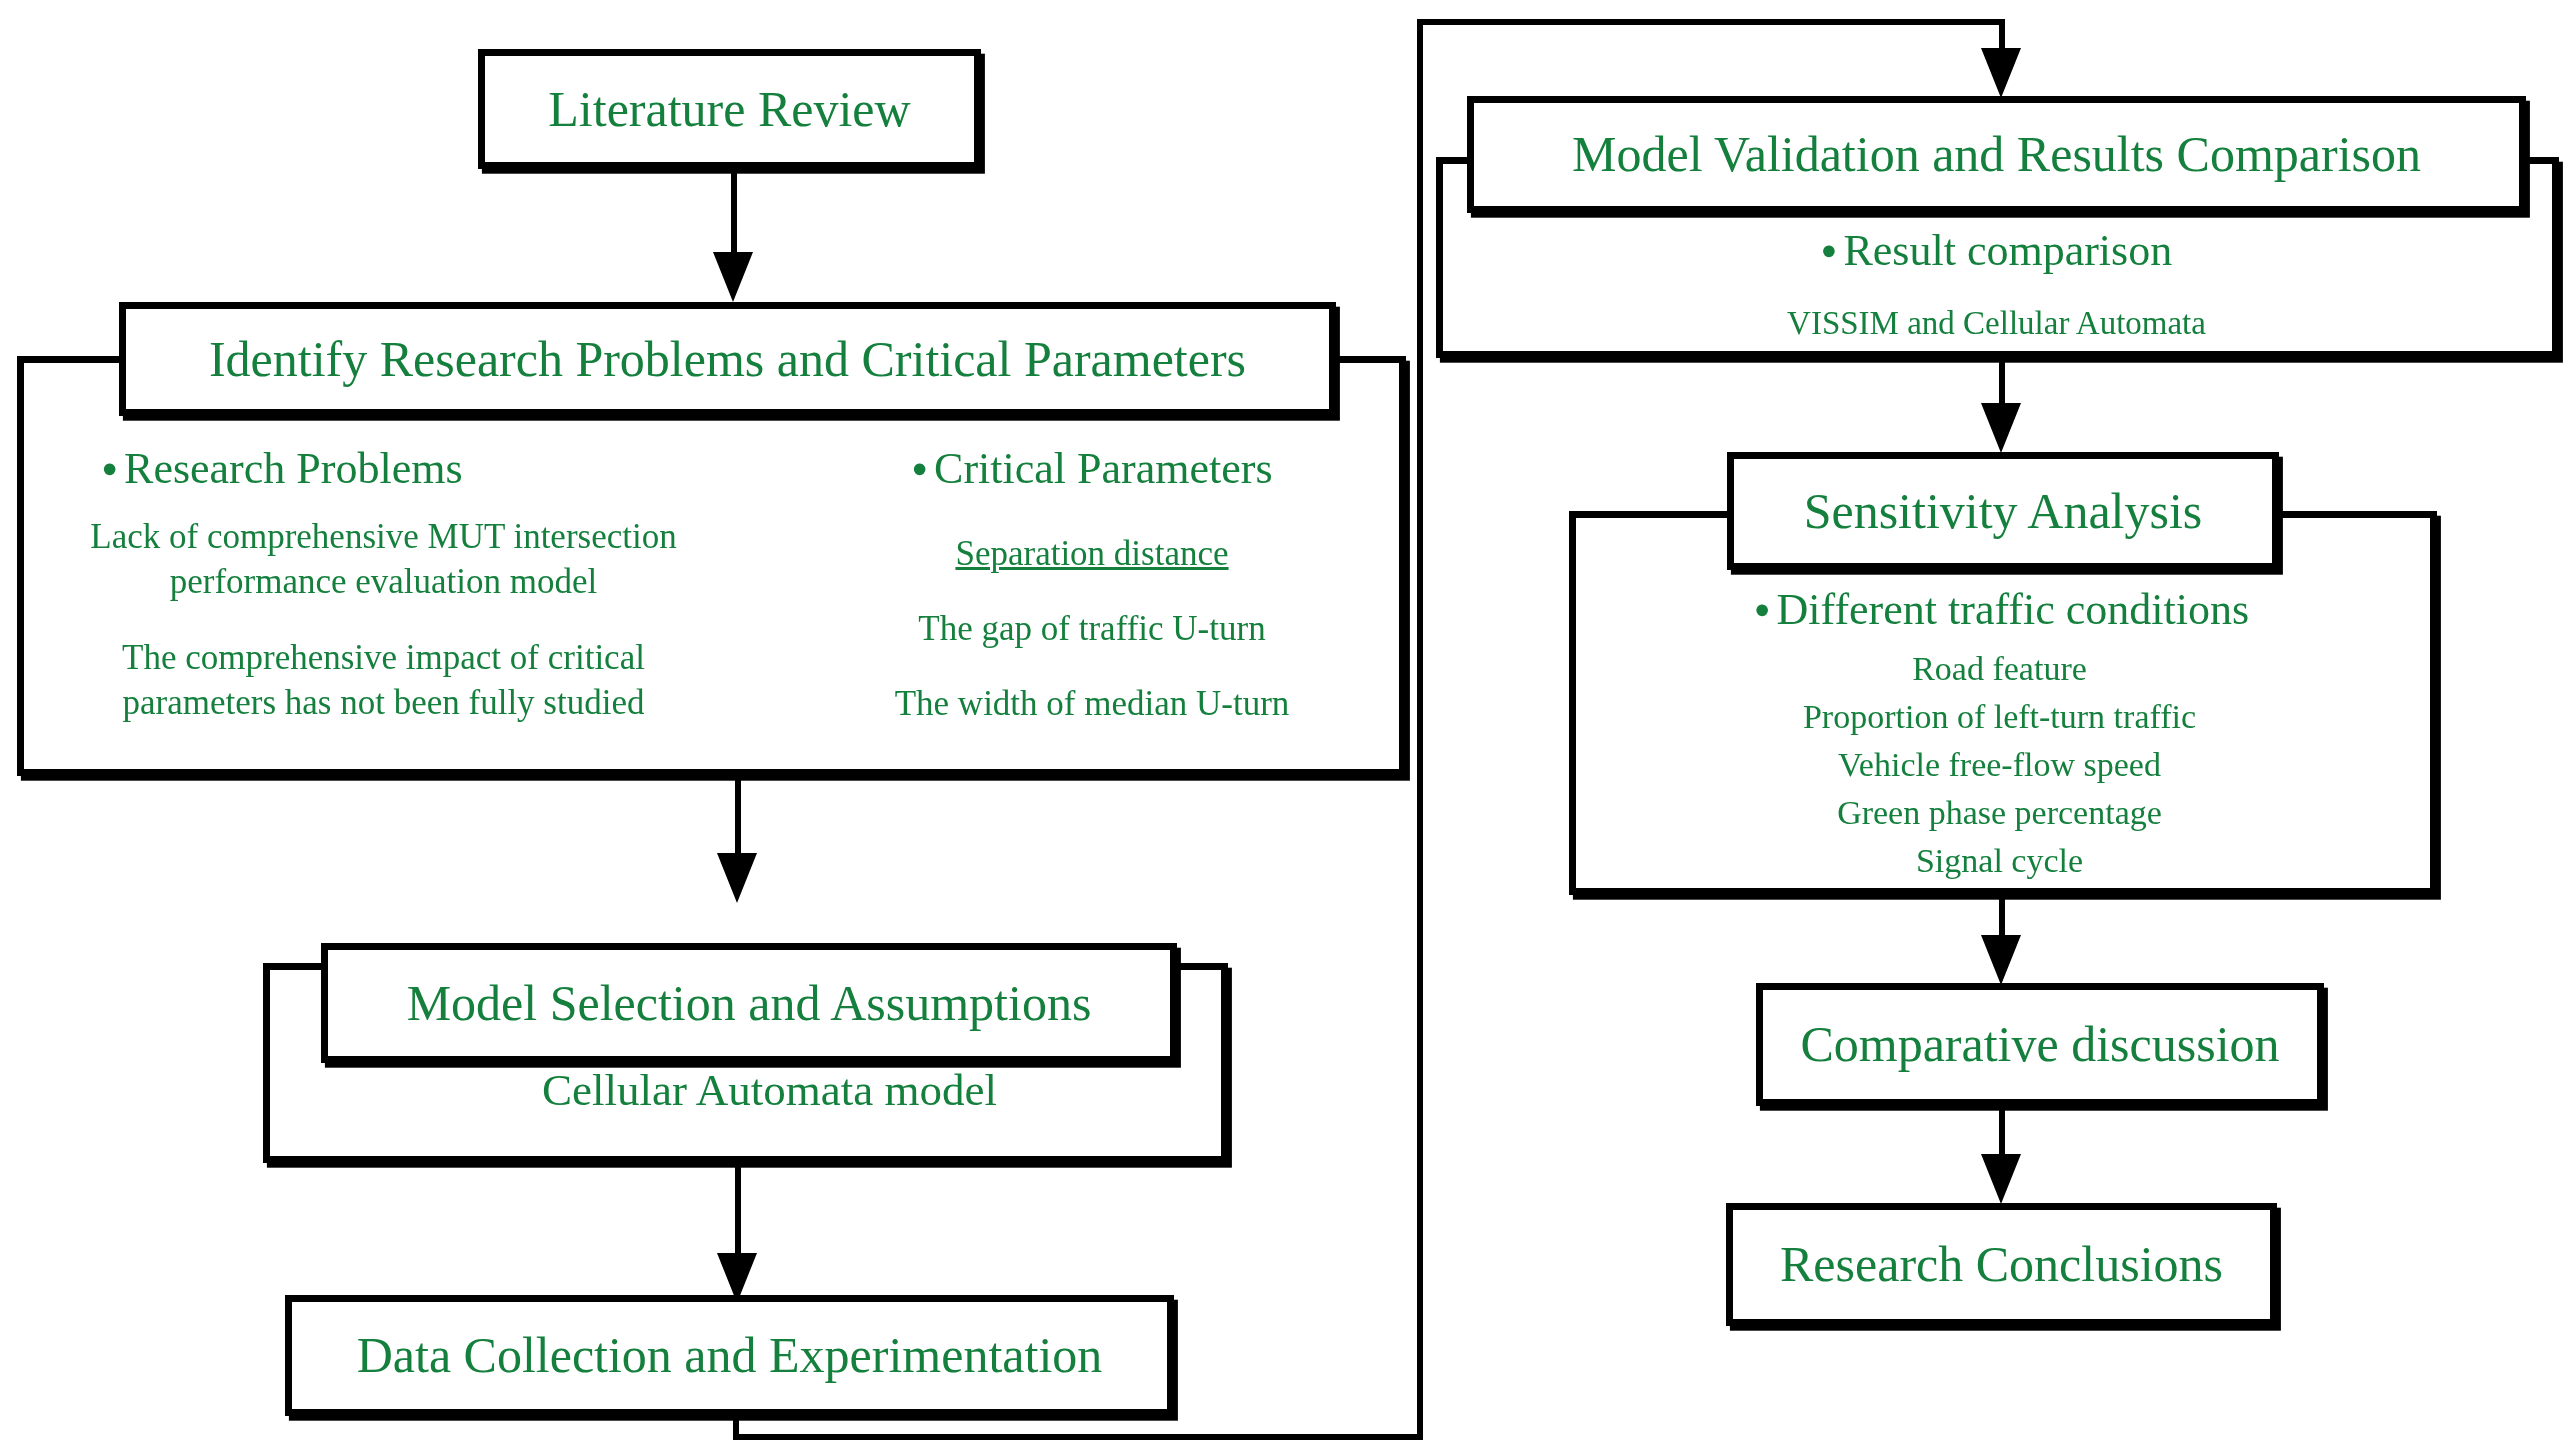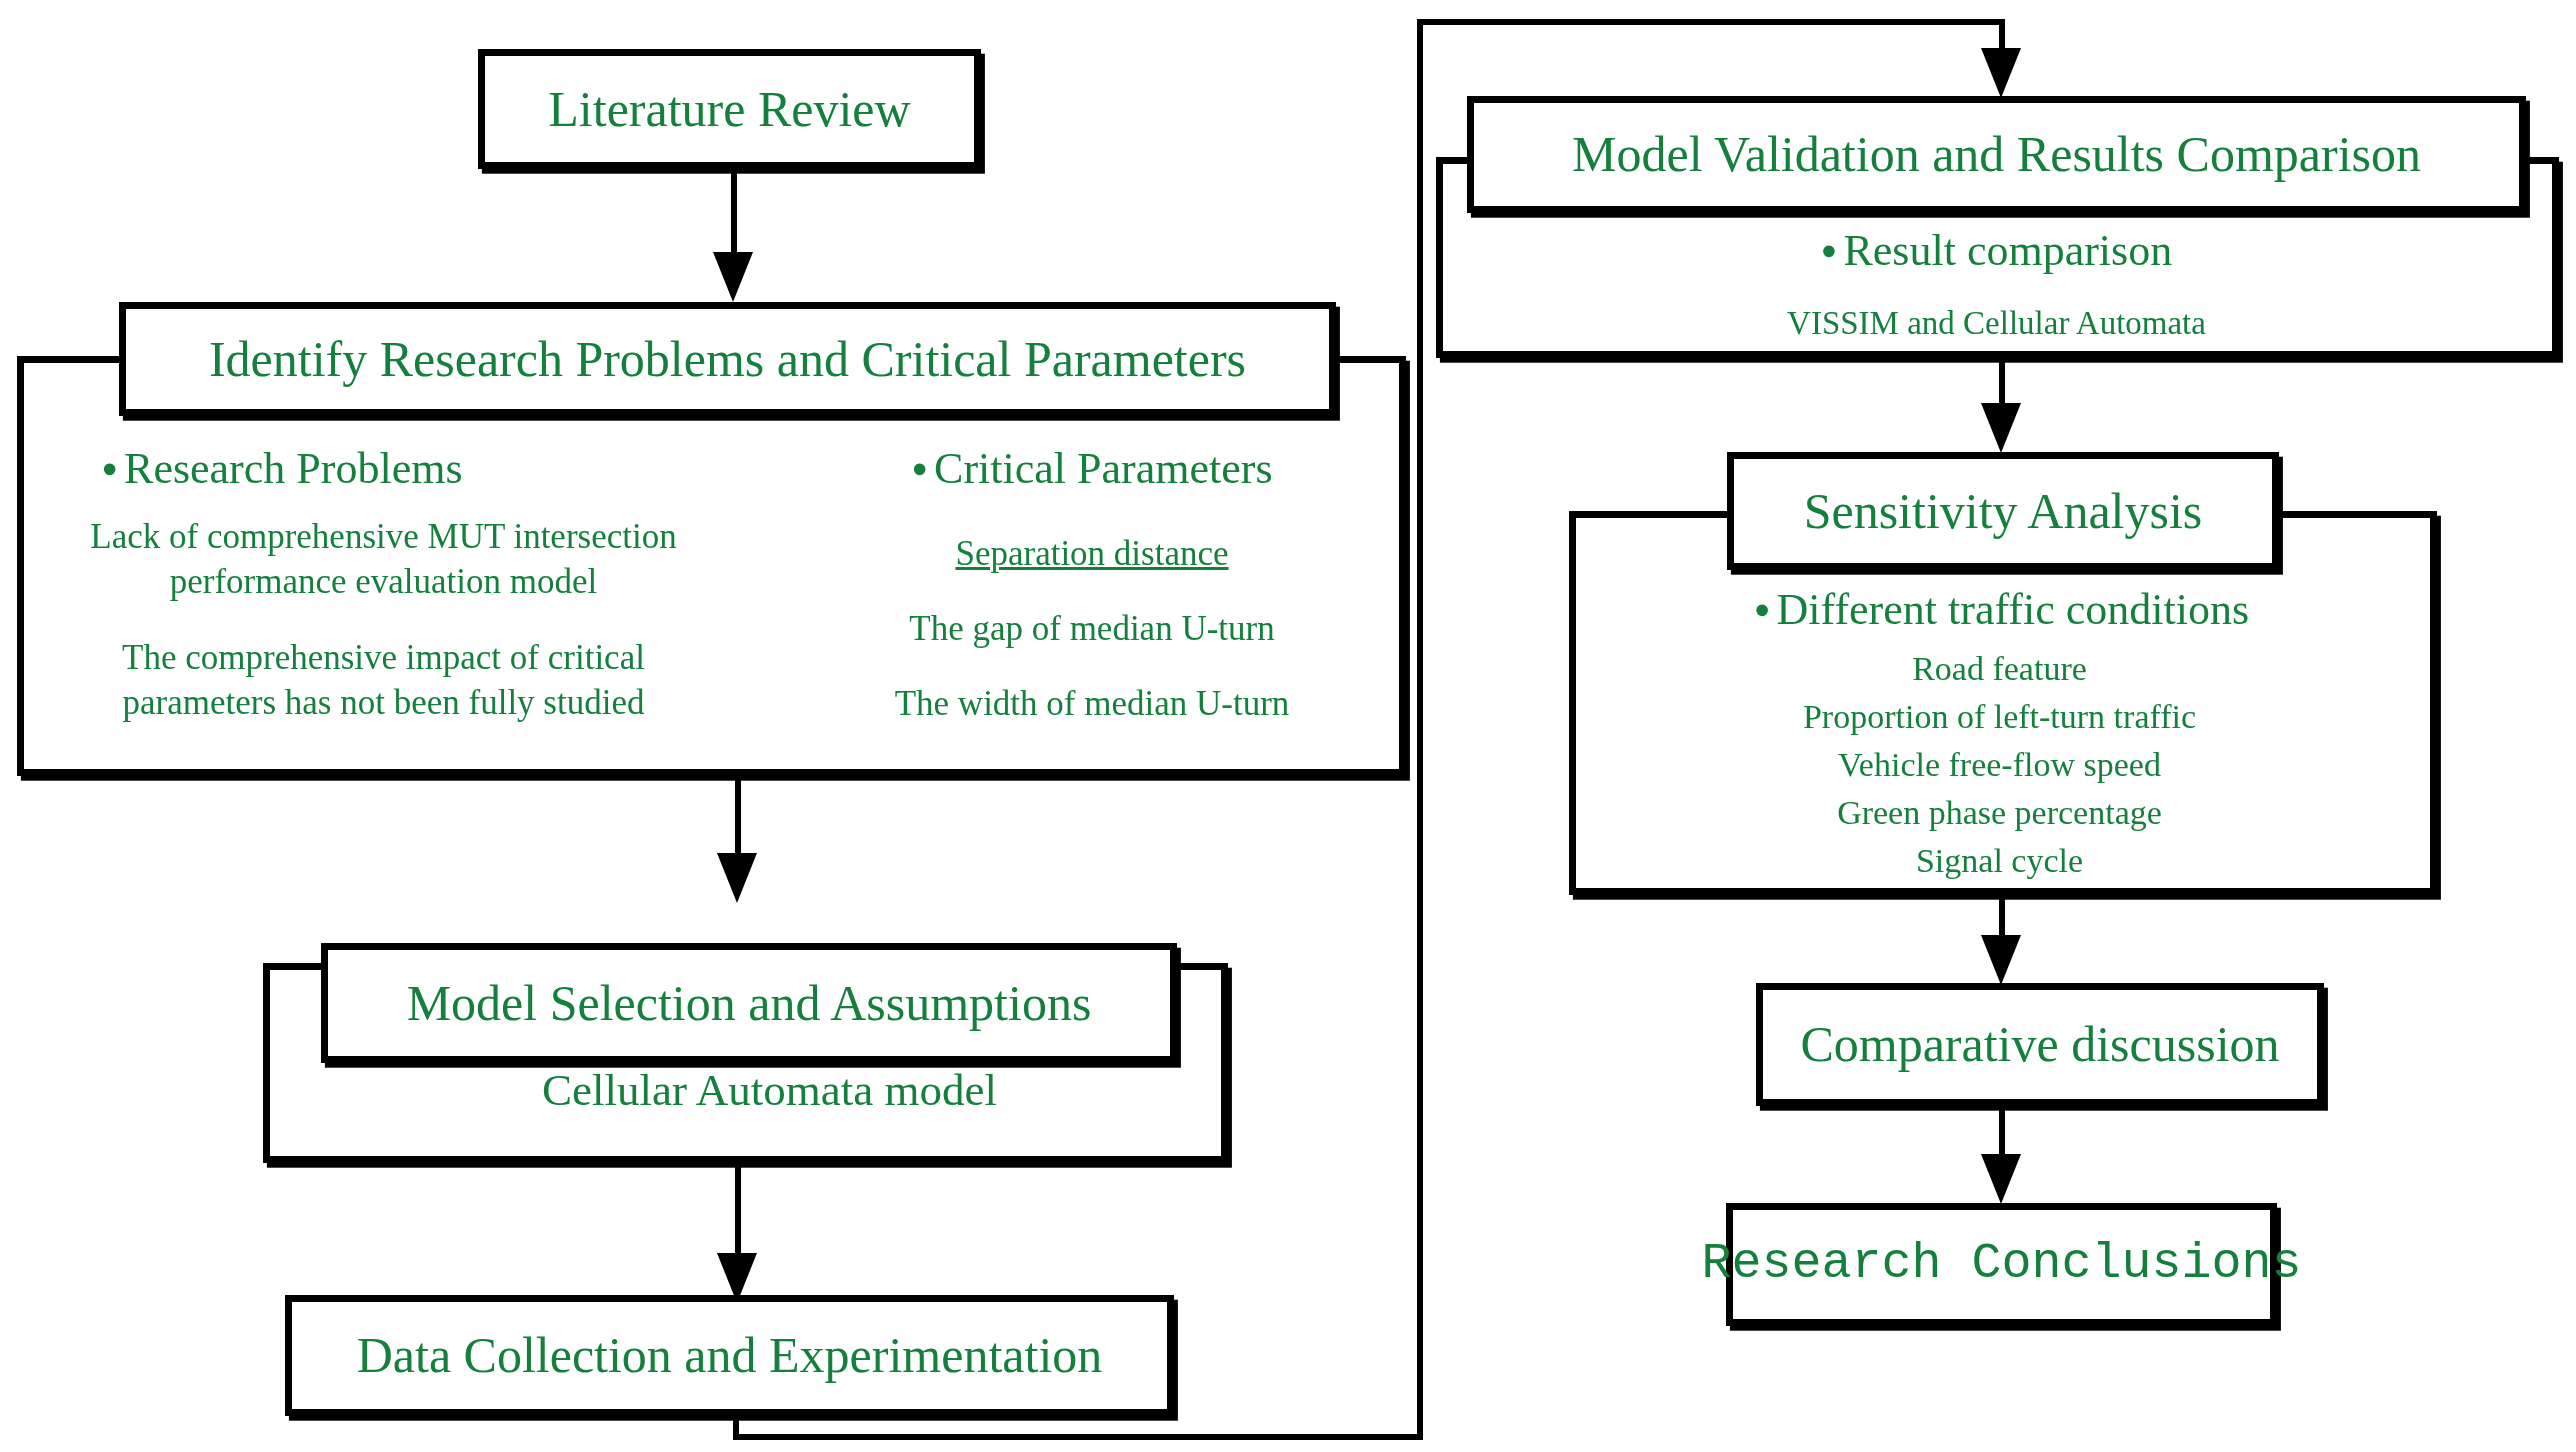--- a/index.html
+++ b/index.html
@@ -107,21 +107,21 @@
     <span class="bullet">●</span>
     <span>Critical Parameters</span>
   </div>
 
   <div class="label body-45" style="left:31px; top:514px; width:705px;">Lack of comprehensive MUT intersection
 performance evaluation model</div>
   <div class="label body-45" style="left:31px; top:635px; width:705px;">The comprehensive impact of critical
 parameters has not been fully studied</div>
 
   <div class="label item-45" style="left:857px; top:534px; width:470px; height:39px;text-decoration:underline;">Separation distance</div>
-  <div class="label item-45" style="left:857px; top:609px; width:470px; height:39px;">The gap of median U-turn</div>
+  <div class="label item-45" style="left:857px; top:609px; width:470px; height:39px;">The gap of traffic U-turn</div>
   <div class="label item-45" style="left:857px; top:684px; width:470px; height:39px;">The width of median U-turn</div>
 
   <div class="seg" style="left:735px; top:774px; width:5.5px; height:85px;"></div>
   <div class="arrow-head" style="left:717px; top:853px;"></div>
 
   <div class="box container-box" style="left:263px; top:963px; width:965px; height:200px;"></div>
 
   <div class="box title-box" style="left:321px; top:943px; width:856px; height:120px;">
     <span class="node-title">Model Selection and Assumptions</span>
   </div>
@@ -180,18 +180,18 @@
   <div class="seg" style="left:1999px; top:893px; width:5.5px; height:46px;"></div>
   <div class="arrow-head" style="left:1981px; top:935px;"></div>
 
   <div class="box title-box" style="left:1756px; top:983px; width:568px; height:123px;">
     <span class="node-title">Comparative discussion</span>
   </div>
 
   <div class="seg" style="left:1999px; top:1105px; width:5.5px; height:54px;"></div>
   <div class="arrow-head" style="left:1981px; top:1154px;"></div>
 
-  <div class="box title-box" style="left:1726px; top:1203px; width:551px; height:123px;font-family:Liberation Mono, monospace;">
+  <div class="box title-box" style="left:1726px; top:1203px; width:551px; height:123px;">
     <span class="node-title">Research Conclusions</span>
   </div>
 
 </div>
 
 
 </body></html>

